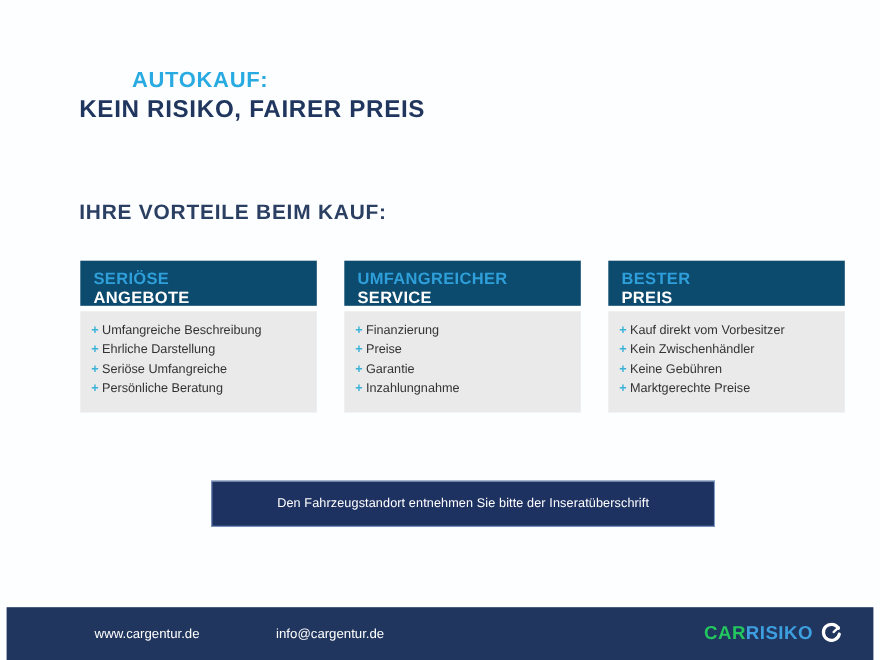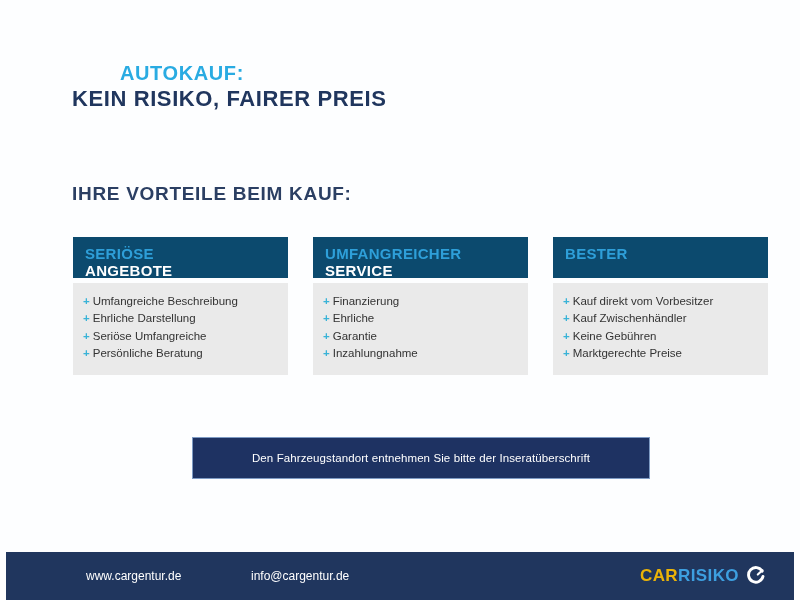--- a/index.html
+++ b/index.html
@@ -153,21 +153,21 @@
     right: 28px;
     display: flex;
     align-items: center;
     gap: 7px;
   }
   .logo-text {
     font-size: 17px;
     font-weight: bold;
     letter-spacing: 0.4px;
   }
-  .logo-car { color: #eab308; }
+  .logo-car { color: #22c55e; }
   .logo-gentur { color: #3d9fe0; }
   .logo-mark {
     width: 20px;
     height: 20px;
     position: relative;
     display: inline-block;
   }
 </style>
 </head>
 <body>
@@ -196,33 +196,34 @@
       </div>
     </div>
 
     <div class="card">
       <div class="card-header">
         <span class="card-header-top">UMFANGREICHER</span>
         <span class="card-header-bottom">SERVICE</span>
       </div>
       <div class="card-body">
         <div class="card-item"><span class="plus">+</span><span>Finanzierung</span></div>
-        <div class="card-item"><span class="plus">+</span><span>Ehrliche</span></div>
+        <div class="card-item"><span class="plus">+</span><span>Preise</span></div>
         <div class="card-item"><span class="plus">+</span><span>Garantie</span></div>
         <div class="card-item"><span class="plus">+</span><span>Inzahlungnahme</span></div>
       </div>
     </div>
 
     <div class="card">
       <div class="card-header">
         <span class="card-header-top">BESTER</span>
+        <span class="card-header-bottom">PREIS</span>
       </div>
       <div class="card-body">
         <div class="card-item"><span class="plus">+</span><span>Kauf direkt vom Vorbesitzer</span></div>
-        <div class="card-item"><span class="plus">+</span><span>Kauf Zwischenhändler</span></div>
+        <div class="card-item"><span class="plus">+</span><span>Kein Zwischenhändler</span></div>
         <div class="card-item"><span class="plus">+</span><span>Keine Gebühren</span></div>
         <div class="card-item"><span class="plus">+</span><span>Marktgerechte Preise</span></div>
       </div>
     </div>
 
   </div>
 
   <div class="notice">
     <span class="notice-text">Den Fahrzeugstandort entnehmen Sie bitte der Inseratüberschrift</span>
   </div>

